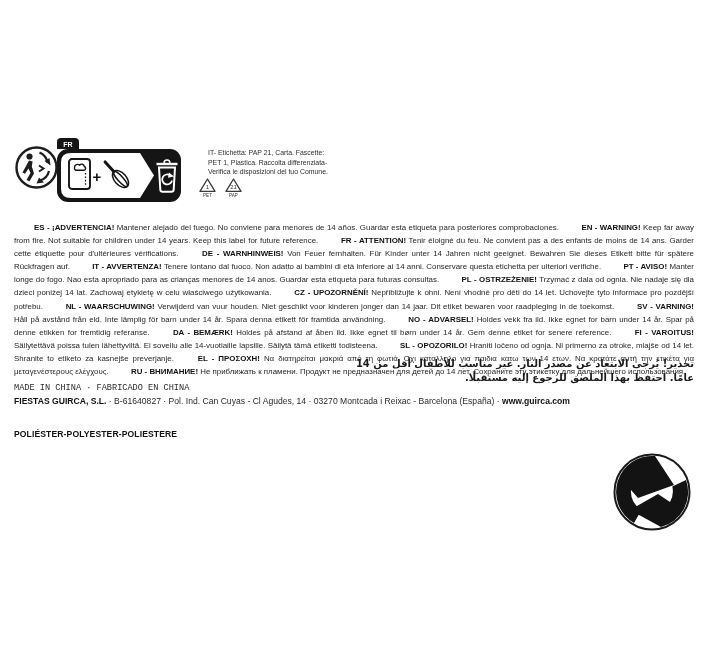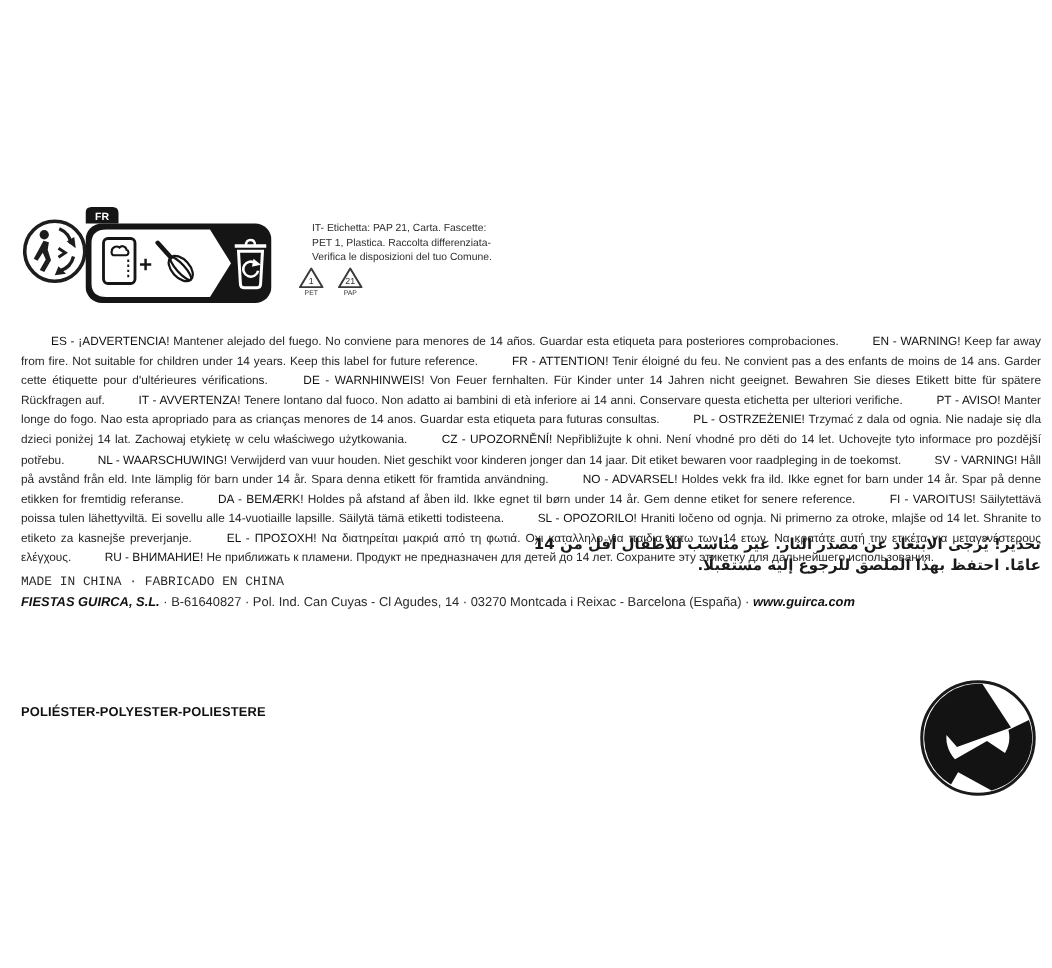--- a/index.html
+++ b/index.html
@@ -17,34 +17,34 @@
     left:208px;top:148px;width:126px;
     font-size:6.9px;line-height:9.6px;color:#2e2e2e;white-space:pre-line;
   }
   .codes{left:199px;top:177px;display:flex;gap:9px;}
 
   
   .warnings{
     left:14px;top:221px;width:680px;
     font-size:7.9px;line-height:13.1px;text-align:justify;color:#262626;
   }
-  .warnings b{font-weight:normal;color:#111;padding-left:20px;}
+  .warnings b{font-weight:bold;color:#111;padding-left:20px;}
 
   
   .arabic{
     top:357px;right:7px;width:352px;
     direction:rtl;text-align:right;font-weight:bold;
     font-size:10px;line-height:13.5px;color:#1a1a1a;
     font-family:"DejaVu Sans","Liberation Sans",sans-serif;
   }
 
   .origin{left:14px;top:383px;font-size:8.6px;color:#2a2a2a;font-family:Liberation Mono, monospace;}
   .company{left:14px;top:396px;font-size:8.6px;color:#2a2a2a;}
-  .company b{color:#111;font-style:italic;}
-  .material{left:14px;top:429px;font-size:8.6px;font-weight:bold;color:#111;letter-spacing:.1px;margin-top:40px;}
+  .company b{color:#111;}
+  .material{left:14px;top:429px;font-size:8.6px;font-weight:bold;color:#111;letter-spacing:.1px;}
 
   .greendot{left:612px;top:452px;}
 </style>
 </head>
 <body>
 
 <div class="page">
 
   <svg class="abs triman" width="44" height="47" viewBox="0 0 44 47">
     <circle cx="21.5" cy="23.5" r="20" fill="none" stroke="#1d1d1d" stroke-width="2.4"></circle>

